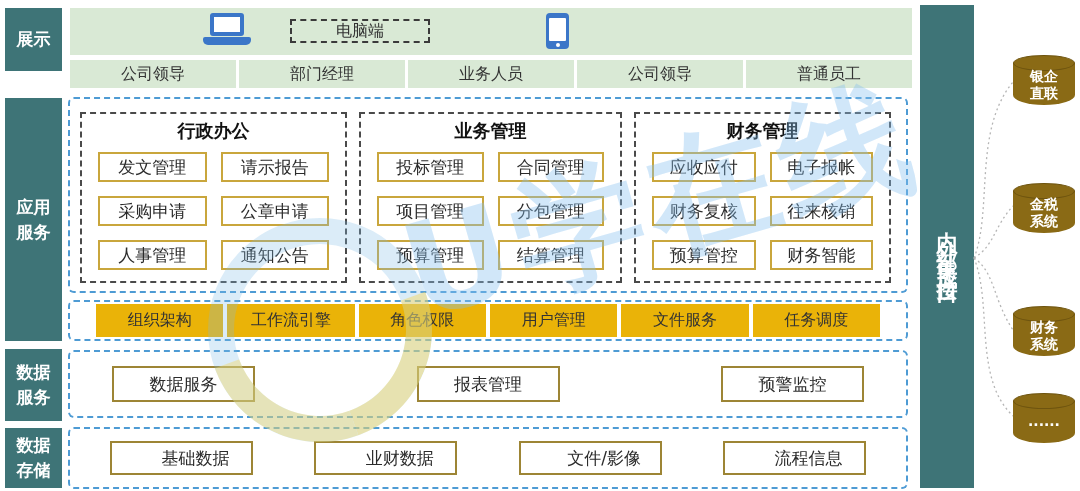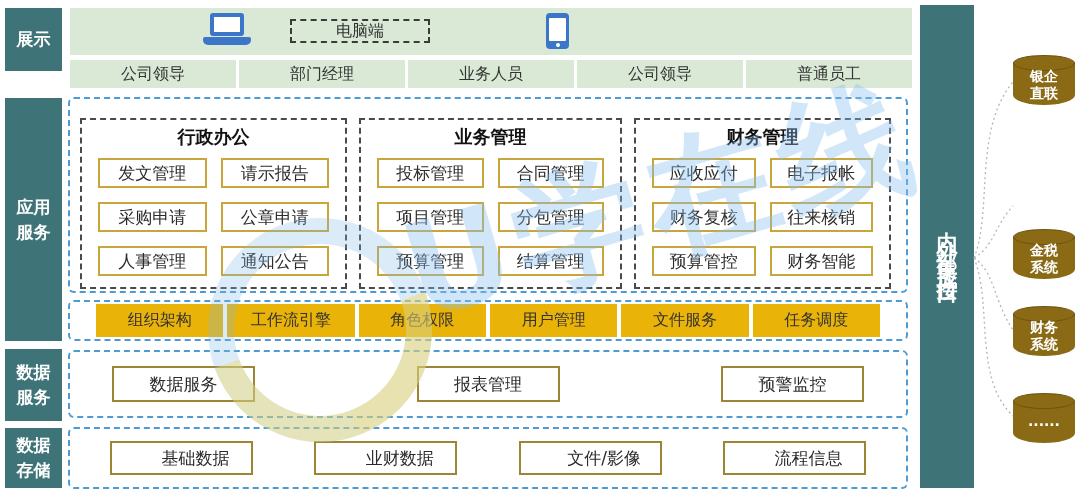--- a/index.html
+++ b/index.html
@@ -26,21 +26,21 @@
   .device-label {
     position:absolute; top:11px; width:140px; height:24px; border:2px dashed #3a3a3a;
     display:flex; align-items:center; justify-content:center; font-size:16px; box-sizing:border-box;
   }
   .pc-box { left:220px; } .mob-box { left:525px; }
   .roles-bar { position:absolute; left:70px; top:60px; width:842px; height:28px; display:flex; gap:3px; }
   .role-cell { flex:1; background:#D9E9D5; display:flex; align-items:center; justify-content:center; font-size:16px; }
   
   .blue-box { position:absolute; border:2px dashed #4E9BD4; border-radius:6px; box-sizing:border-box; }
   .app-box { left:68px; top:97px; width:840px; height:196px; }
-  .group { position:absolute; top:19px; height:171px; border:2px dashed #4a4a4a; box-sizing:border-box; background:transparent; }
+  .group { position:absolute; top:13px; height:171px; border:2px dashed #4a4a4a; box-sizing:border-box; background:transparent; }
   .group-1 { left:10px;  width:267px; }
   .group-2 { left:289px; width:263px; }
   .group-3 { left:564px; width:257px; }
   .group-title { text-align:center; font-weight:bold; font-size:18px; color:#111; margin-top:5px; }
   .group-grid { display:grid; grid-template-columns:1fr 1fr; column-gap:32px; row-gap:14px; margin:9px 16px 0 16px;gap:14px; }
   .app-btn {
     height:30px; background:#fff; border:2px solid #C9A63C; box-sizing:border-box;
     display:flex; align-items:center; justify-content:center; font-size:17px; color:#2b2b2b;
   }
   
@@ -184,21 +184,21 @@
     <path d="M9,258 C30,272 28,300 48,330" fill="none" stroke="#b5b5b5" stroke-width="1.3" stroke-dasharray="2,3"></path>
     <path d="M9,258 C28,305 8,378 48,416" fill="none" stroke="#b5b5b5" stroke-width="1.3" stroke-dasharray="2,3"></path>
   </svg>
 
   <div class="cyl" style="top:55px;">
     <div class="top"></div>
       <div class="body"></div>
     <div class="lbl">银企
 直联</div>
   </div>
-  <div class="cyl" style="top:183px;margin-top:46px;">
+  <div class="cyl" style="top:183px;">
     <div class="top"></div>
       <div class="body"></div>
     <div class="lbl">金税
 系统</div>
   </div>
   <div class="cyl" style="top:306px;">
     <div class="top"></div>
       <div class="body"></div>
     <div class="lbl">财务
 系统</div>

